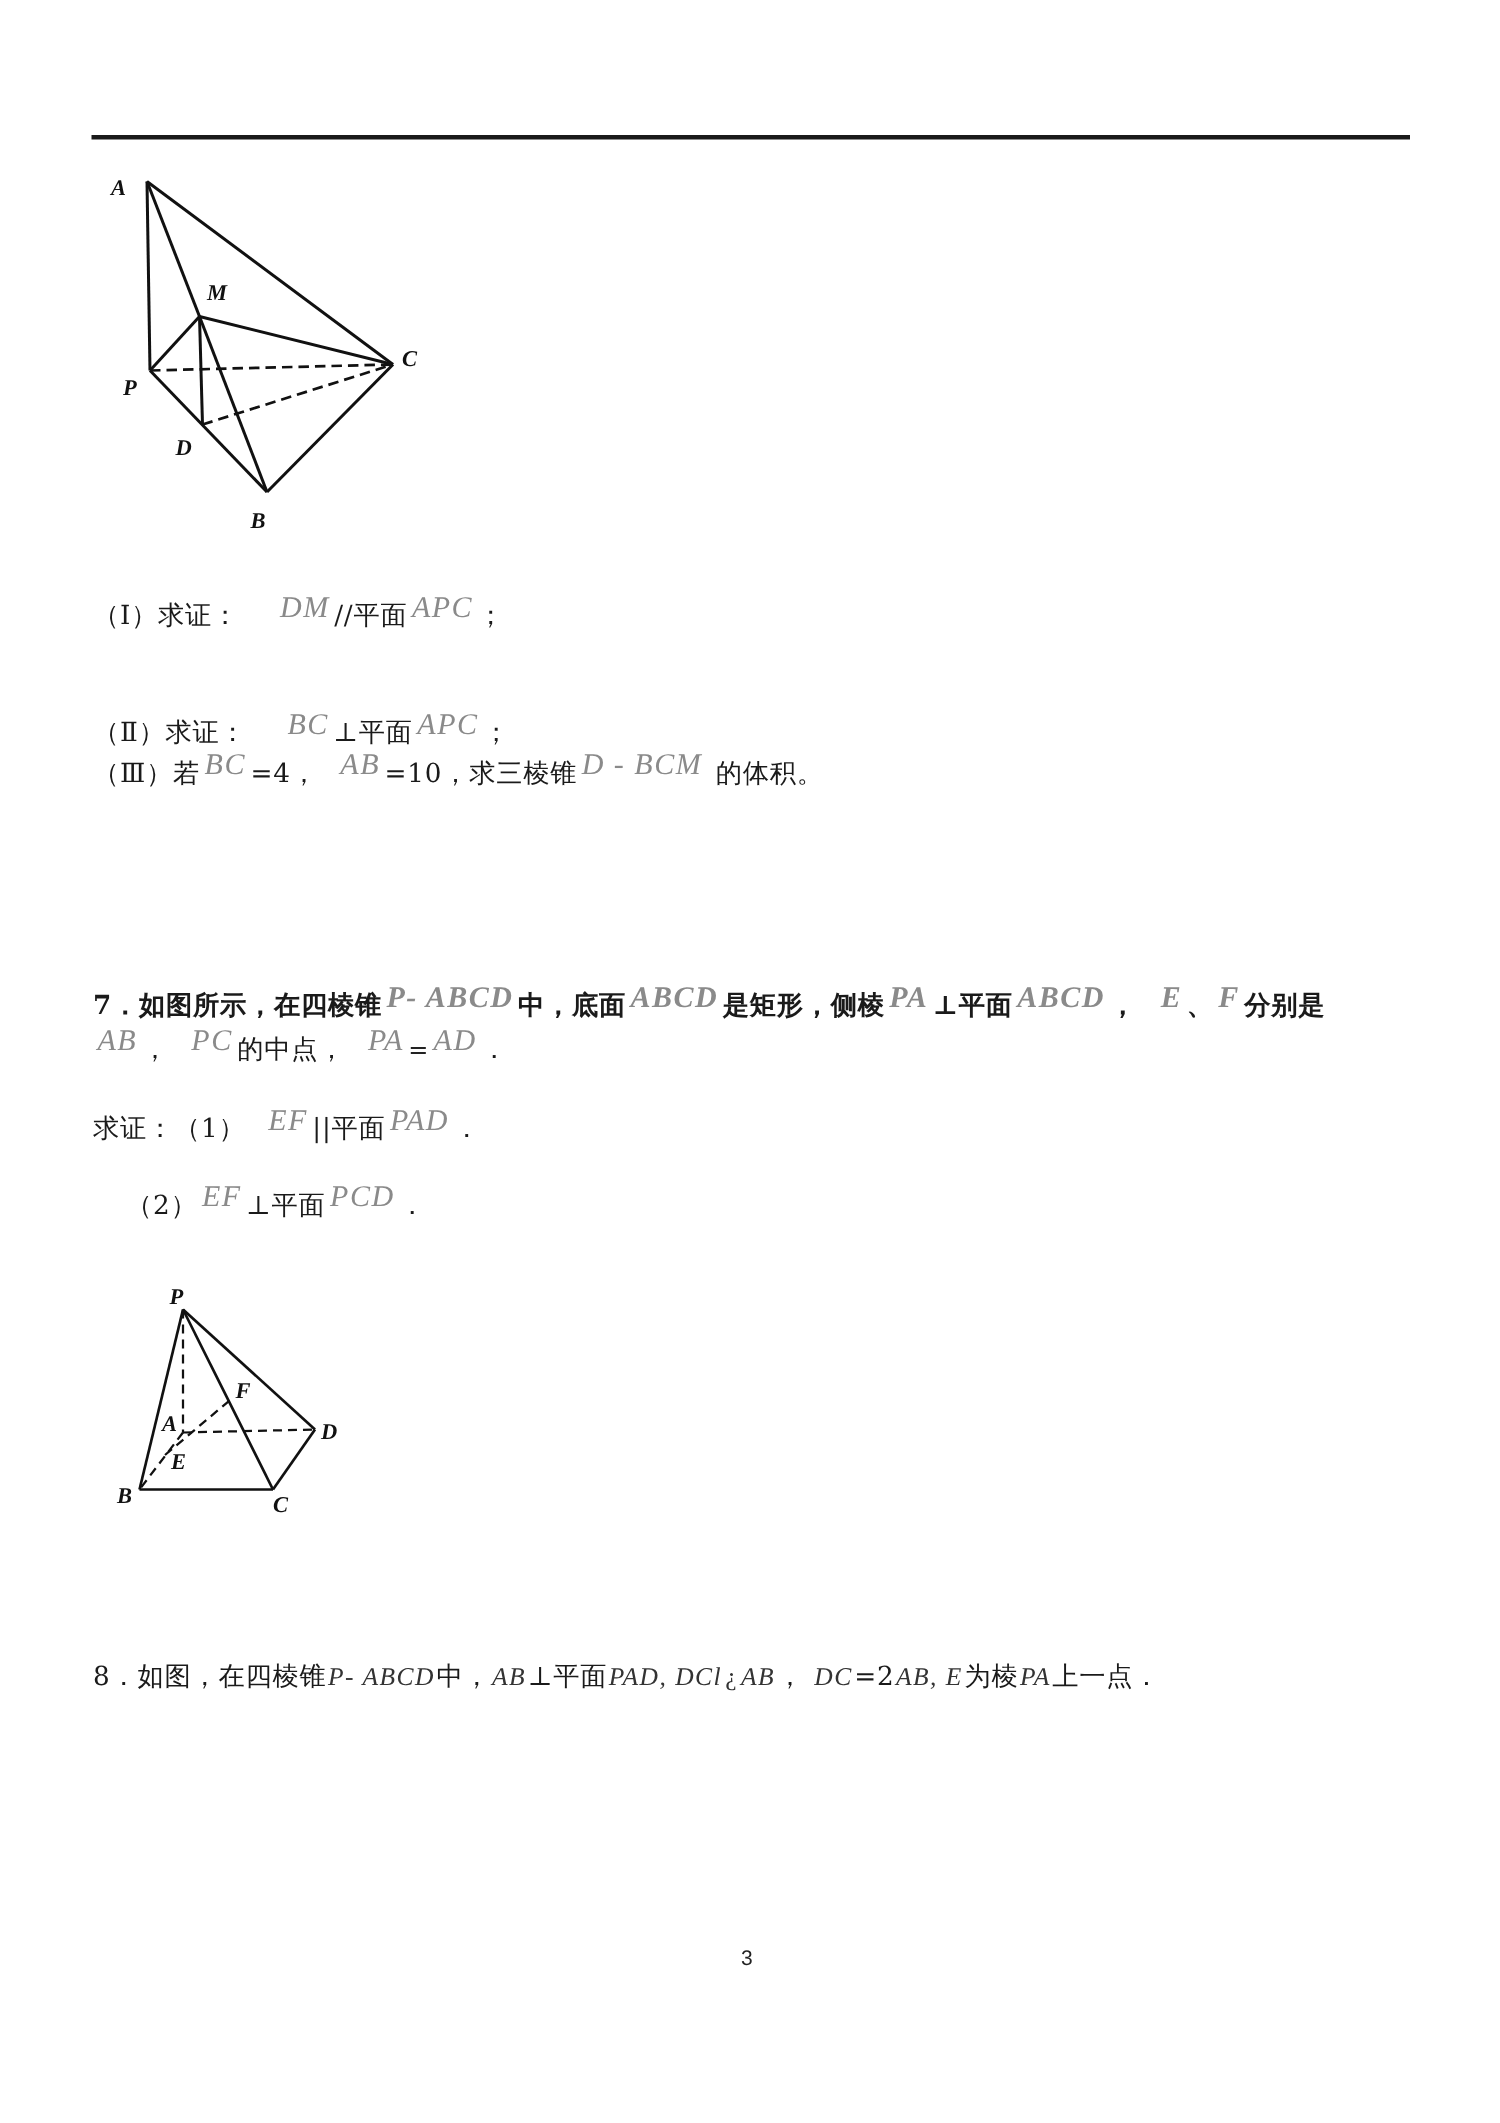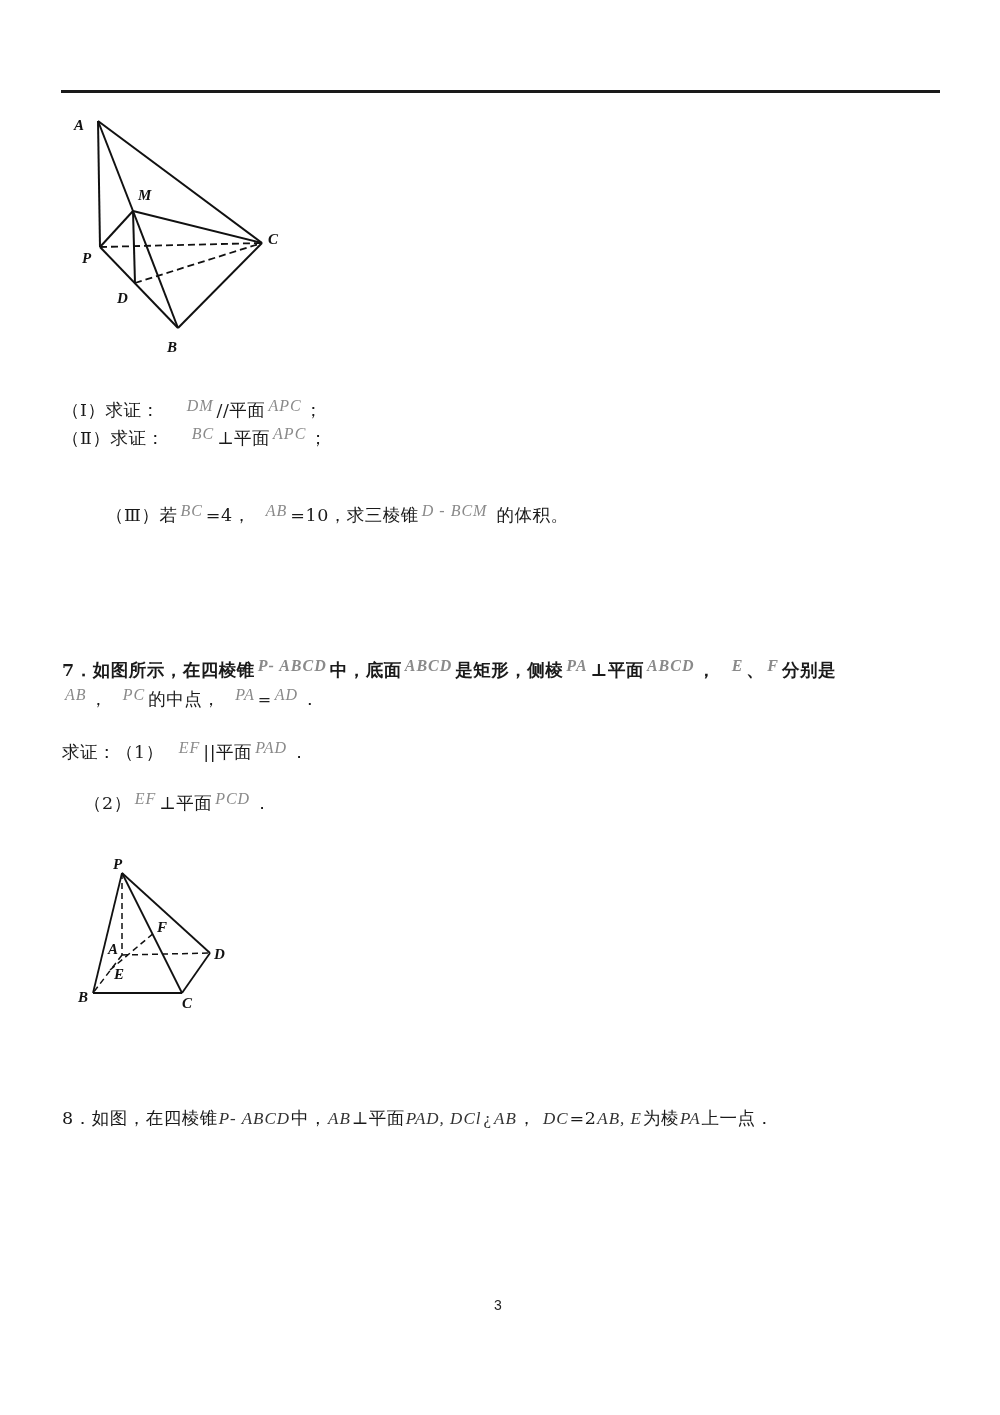--- a/index.html
+++ b/index.html
@@ -1,20 +1,20 @@
 <!DOCTYPE html>
 <html><head>
 <meta charset="utf-8">
 <style>
   html, body { margin: 0; padding: 0; background: #ffffff; }
   body { width: 1000px; height: 1415px; position: relative; overflow: hidden;
          font-family: "DejaVu Serif", "Liberation Serif", serif; color: #1a1a1a; }
   .rule { position: absolute; left: 61px; top: 90px; width: 879px; height: 3px; background: #1a1a1a; }
   .line { position: absolute; left: 62px; font-size: 17.5px; white-space: nowrap; line-height: 24px; letter-spacing: 0.5px; }
-  .m { font-family: "Liberation Serif", serif; font-style: italic; color: #8a8a8a; font-size: 16px;
+  .m { font-family: "Liberation Serif", serif; font-style: italic; color: #8a8a8a; font-size: 20px;
        position: relative; top: -5px; letter-spacing: 1px; padding: 0 3px; }
   .m.dark { color: #333; top: 0; font-size: 17px; padding: 0 1px; }
   .op { font-family: "DejaVu Sans", sans-serif; font-size: 16px; color: #222; }
   .red { color: #b03020; font-style: normal; }
   svg { position: absolute; overflow: visible; }
   svg text { font-family: "Liberation Serif", serif; font-style: italic; font-weight: bold; font-size: 15px; fill: #111; }
   .pagenum { position: absolute; left: 494px; top: 1297px; font-family: "Liberation Sans", sans-serif; font-size: 14px; color: #222; }
 </style>
 </head>
 <body>
@@ -42,25 +42,25 @@
   <text x="82" y="263">P</text>
   <text x="268" y="244">C</text>
   <text x="117" y="303">D</text>
   <text x="167" y="352">B</text>
 </svg>
 
 <div class="line" style="top:398px;">
   <span>（Ⅰ）求证：</span>&nbsp;&nbsp;&nbsp;
   <span class="m">DM</span><span>//平面</span><span class="m">APC</span><span>；</span>
 </div>
-<div class="line" style="top:426px;">
+<div class="line" style="top:476px;">
   <span>（Ⅱ）求证：</span>&nbsp;&nbsp;&nbsp;
   <span class="m">BC</span><span>⊥平面</span><span class="m">APC</span><span>；</span>
 </div>
-<div class="line" style="top:503px;margin-left:44px;">
+<div class="line" style="top:503px;">
   <span>（Ⅲ）若</span><span class="m">BC</span><span>=4，</span>&nbsp;&nbsp;<span class="m">AB</span><span>=10，求三棱锥</span><span class="m">D - BCM</span><span> 的体积。</span>
 </div>
 
 <div class="line" style="top:658px;font-weight:bold;">
   <span>7．如图所示，在四棱锥</span><span class="m">P- ABCD</span><span>中，底面</span><span class="m">ABCD</span><span>是矩形，侧棱</span><span class="m">PA</span><span>⊥平面</span><span class="m">ABCD</span><span>，</span>&nbsp;&nbsp;<span class="m">E</span><span>、</span><span class="m">F</span><span>分别是</span>
 </div>
 <div class="line" style="top:687px;text-align:right;">
   <span class="m">AB</span><span>，</span>&nbsp;&nbsp;<span class="m">PC</span><span>的中点，</span>&nbsp;&nbsp;<span class="m">PA</span><span class="op">=</span><span class="m">AD</span><span>．</span>
 </div>
 <div class="line" style="top:740px;">

